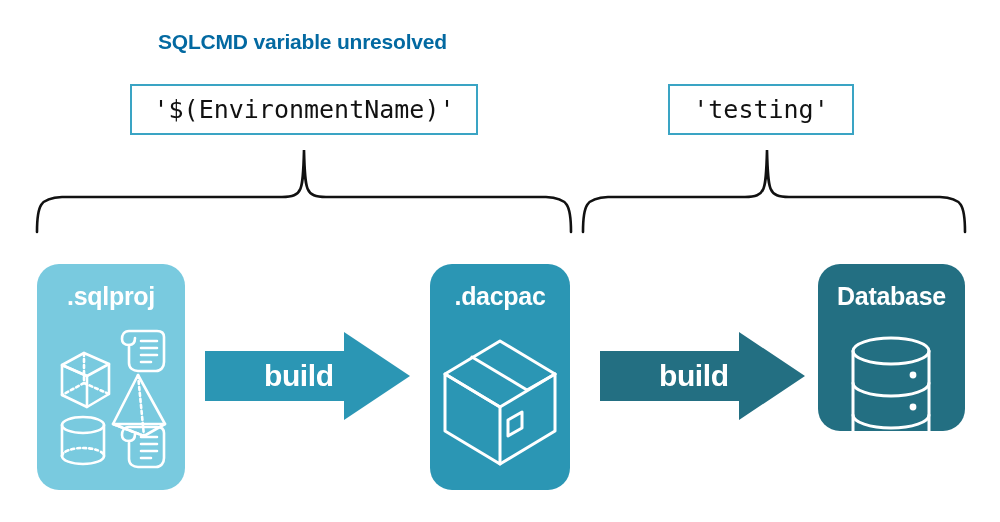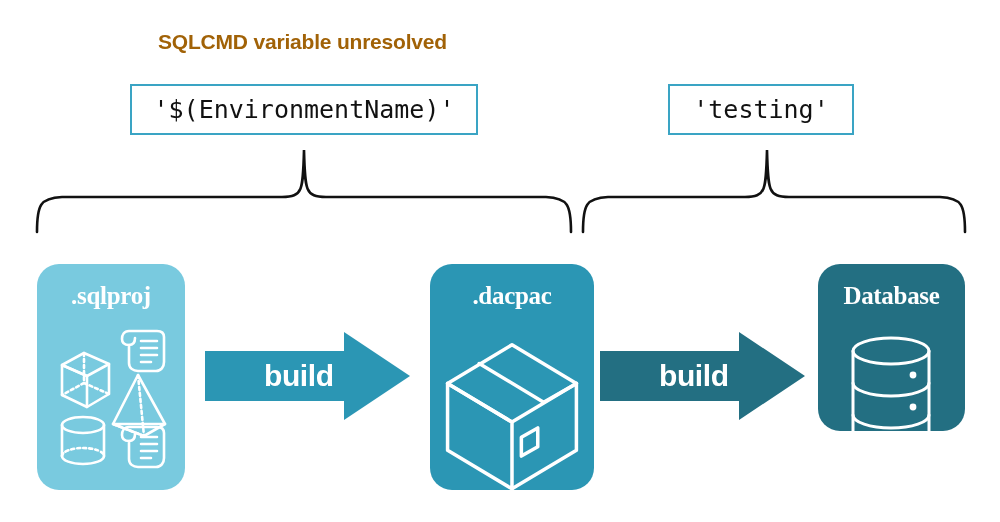--- a/index.html
+++ b/index.html
@@ -20,21 +20,21 @@
     width: 1000px;
     height: 522px;
   }
 
   
   .section-title {
     position: absolute;
     font-family: "Liberation Sans", sans-serif;
     font-weight: bold;
     font-size: 21px;
-    color: #a16207;
+    color: #0369a1;
     letter-spacing: -0.2px;
     white-space: nowrap;
     text-align: center;
   }
   #title-left  { left: 35px;  top: 30px; width: 535px; }
   #title-right { left: 585px; top: 30px; width: 380px; }
 
   
   .code-box {
     position: absolute;
@@ -66,34 +66,34 @@
     position: absolute;
     border-radius: 22px;
     box-sizing: border-box;
   }
   .card-label {
     position: absolute;
     left: 0; right: 0;
     top: 18px;
     text-align: center;
     color: #ffffff;
-    font-family: Liberation Serif, serif;
+    font-family: Liberation Sans, sans-serif;
     font-weight: bold;
     font-size: 25px;
     letter-spacing: -0.3px;
     white-space: nowrap;
   }
   .card-art {
     position: absolute;
     left: 0; right: 0;
     top: 55px;
     bottom: 10px;
   }
   #card-sqlproj  { left: 37px;  top: 264px; width: 148px; height: 226px; background: #79cadf; }
-  #card-dacpac   { left: 430px; top: 264px; width: 164px; height: 226px; background: #2b96b4; }
+  #card-dacpac   { left: 430px; top: 264px; width: 140px; height: 226px; background: #2b96b4; }
   #card-database { left: 818px; top: 264px; width: 147px; height: 167px; background: #236f82; }
 
   
   .arrow-wrap {
     position: absolute;
   }
   .arrow-label {
     position: absolute;
     left: 0;
     top: 50%;

